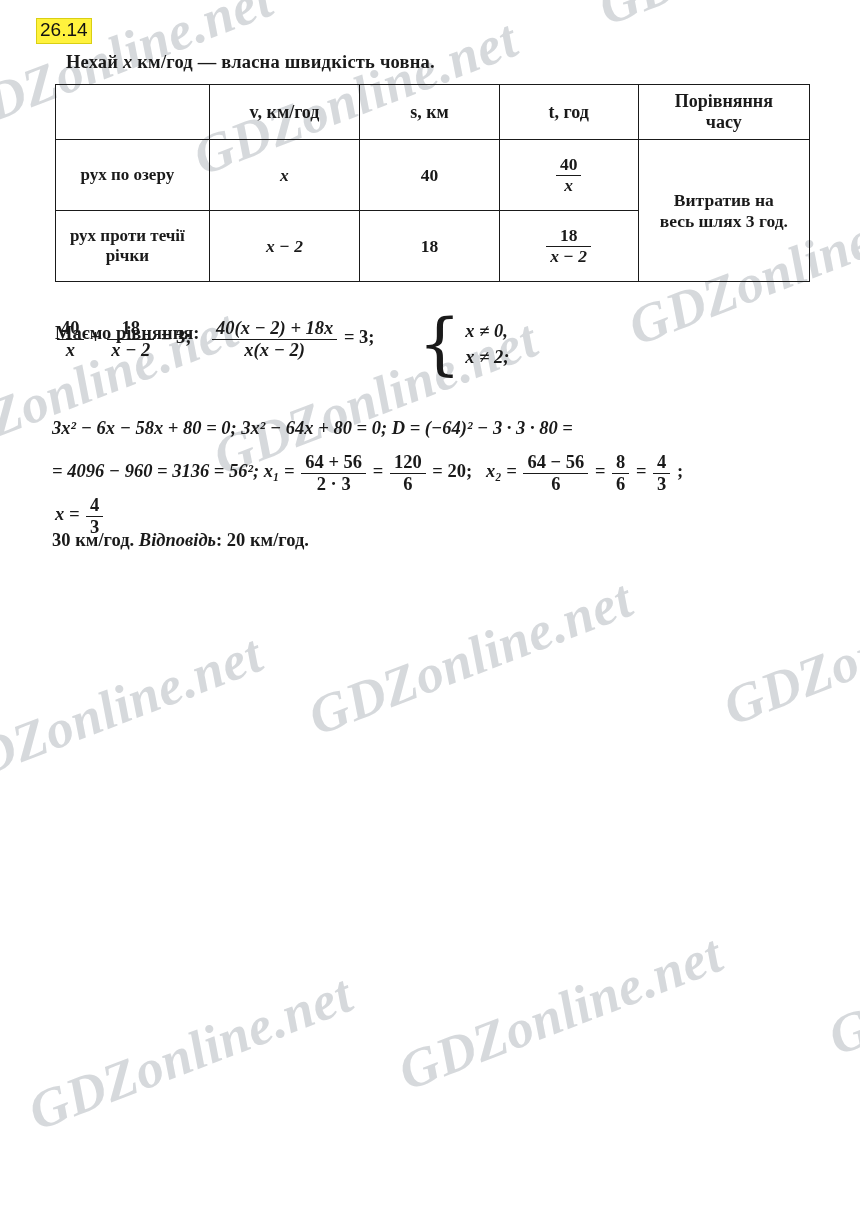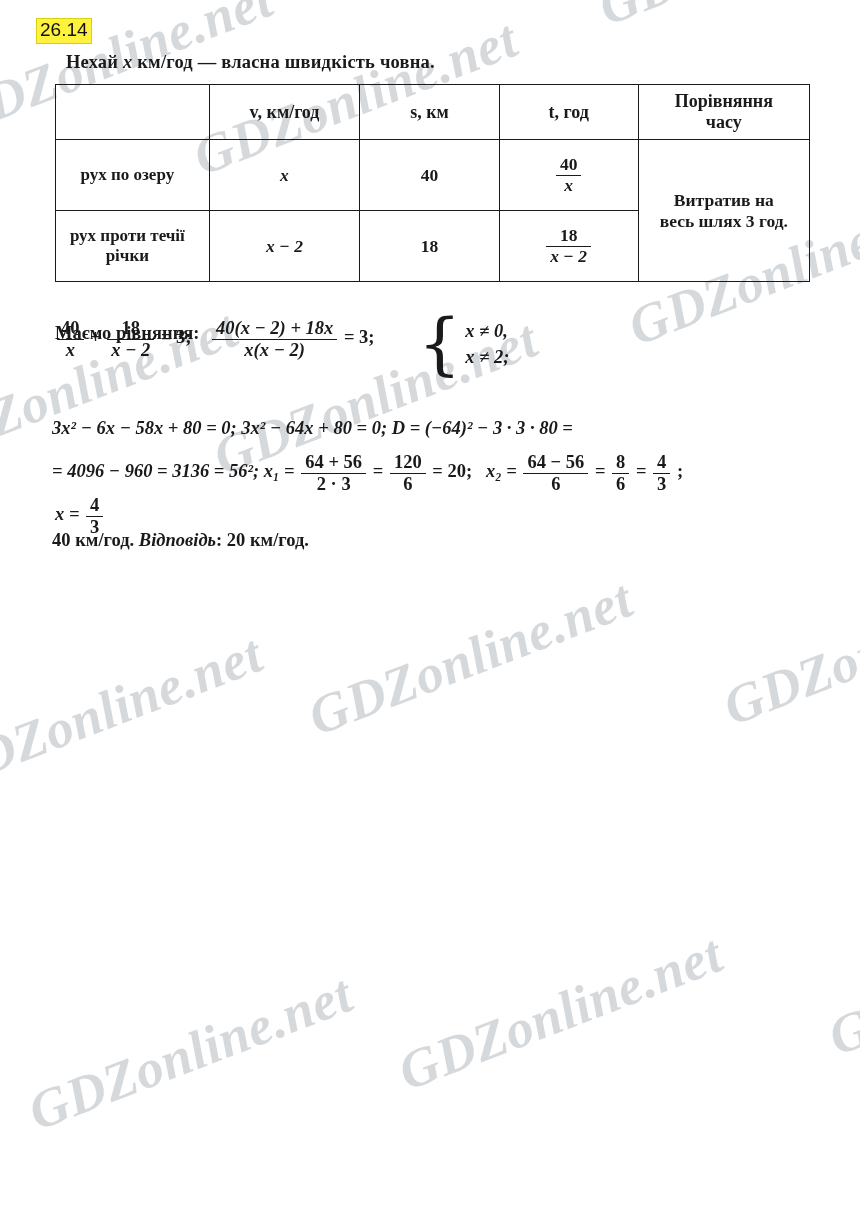--- a/index.html
+++ b/index.html
@@ -270,17 +270,17 @@
   <div class="eqline l4">
     <span class="ital">x =</span>
     <span class="frac">
       <span class="num">4</span>
       <span class="den">3</span>
     </span>
     &nbsp;
   </div>
 
   <div class="eqline l5">
-    <span>40 км/год.</span>
+    <span>30 км/год.</span>
     <i>Відповідь</i><span>: 20 км/год.</span>
   </div>
 
 </div>
 
 </body></html>

